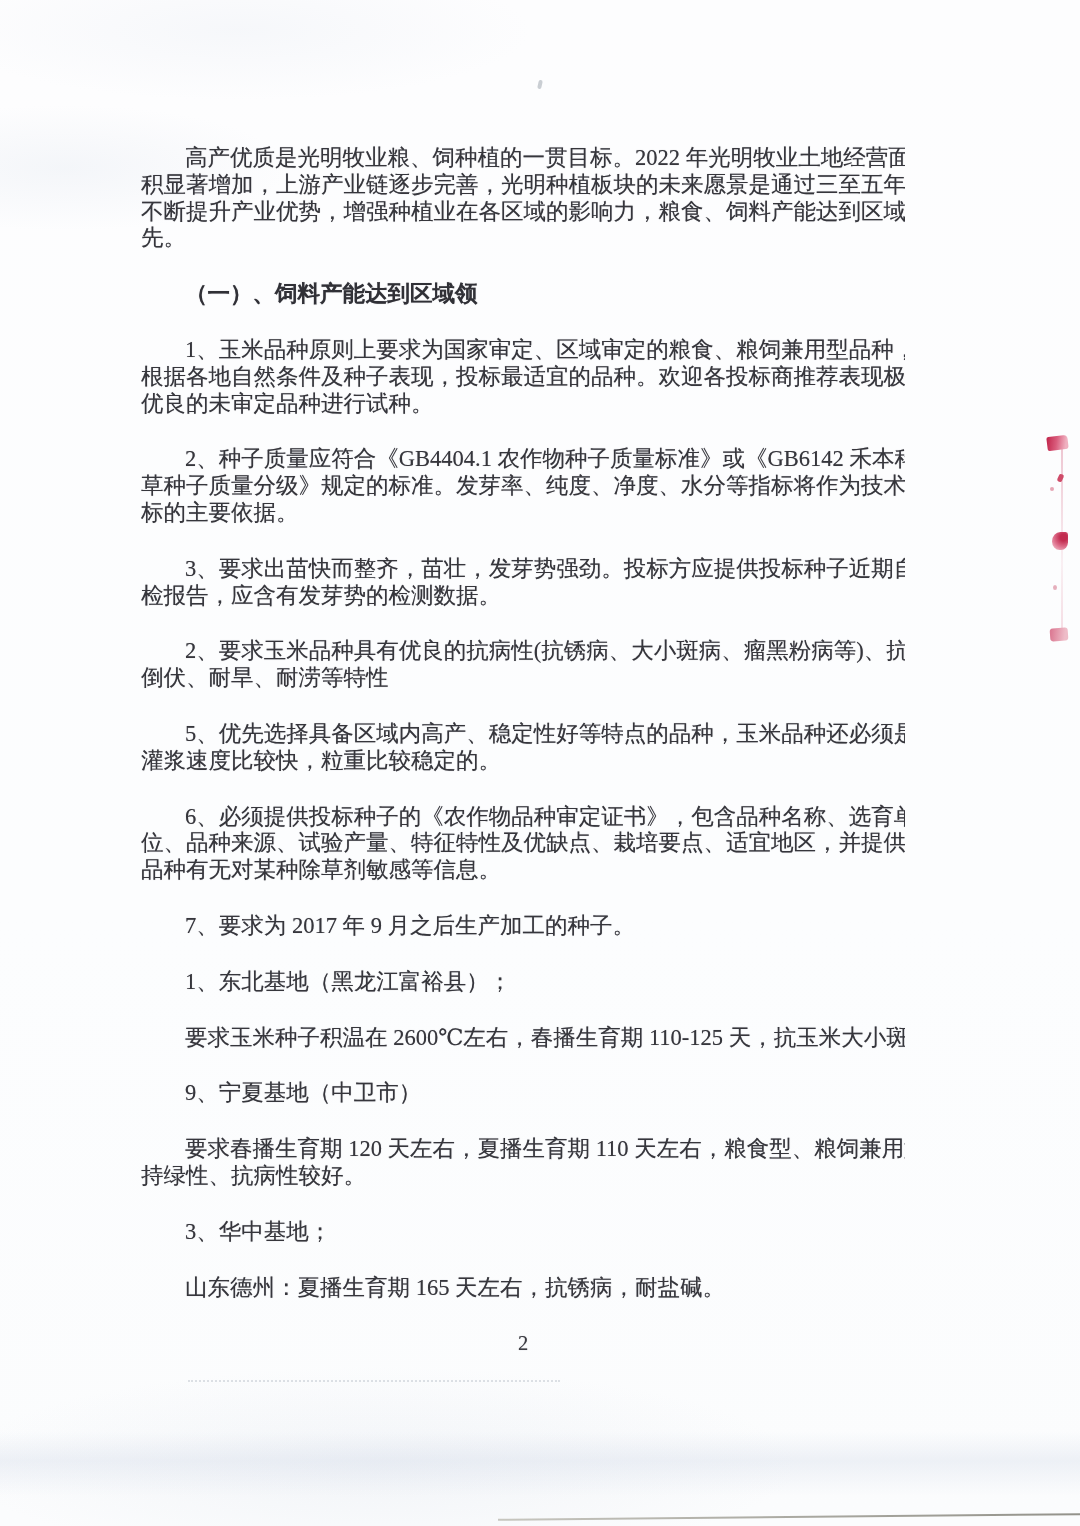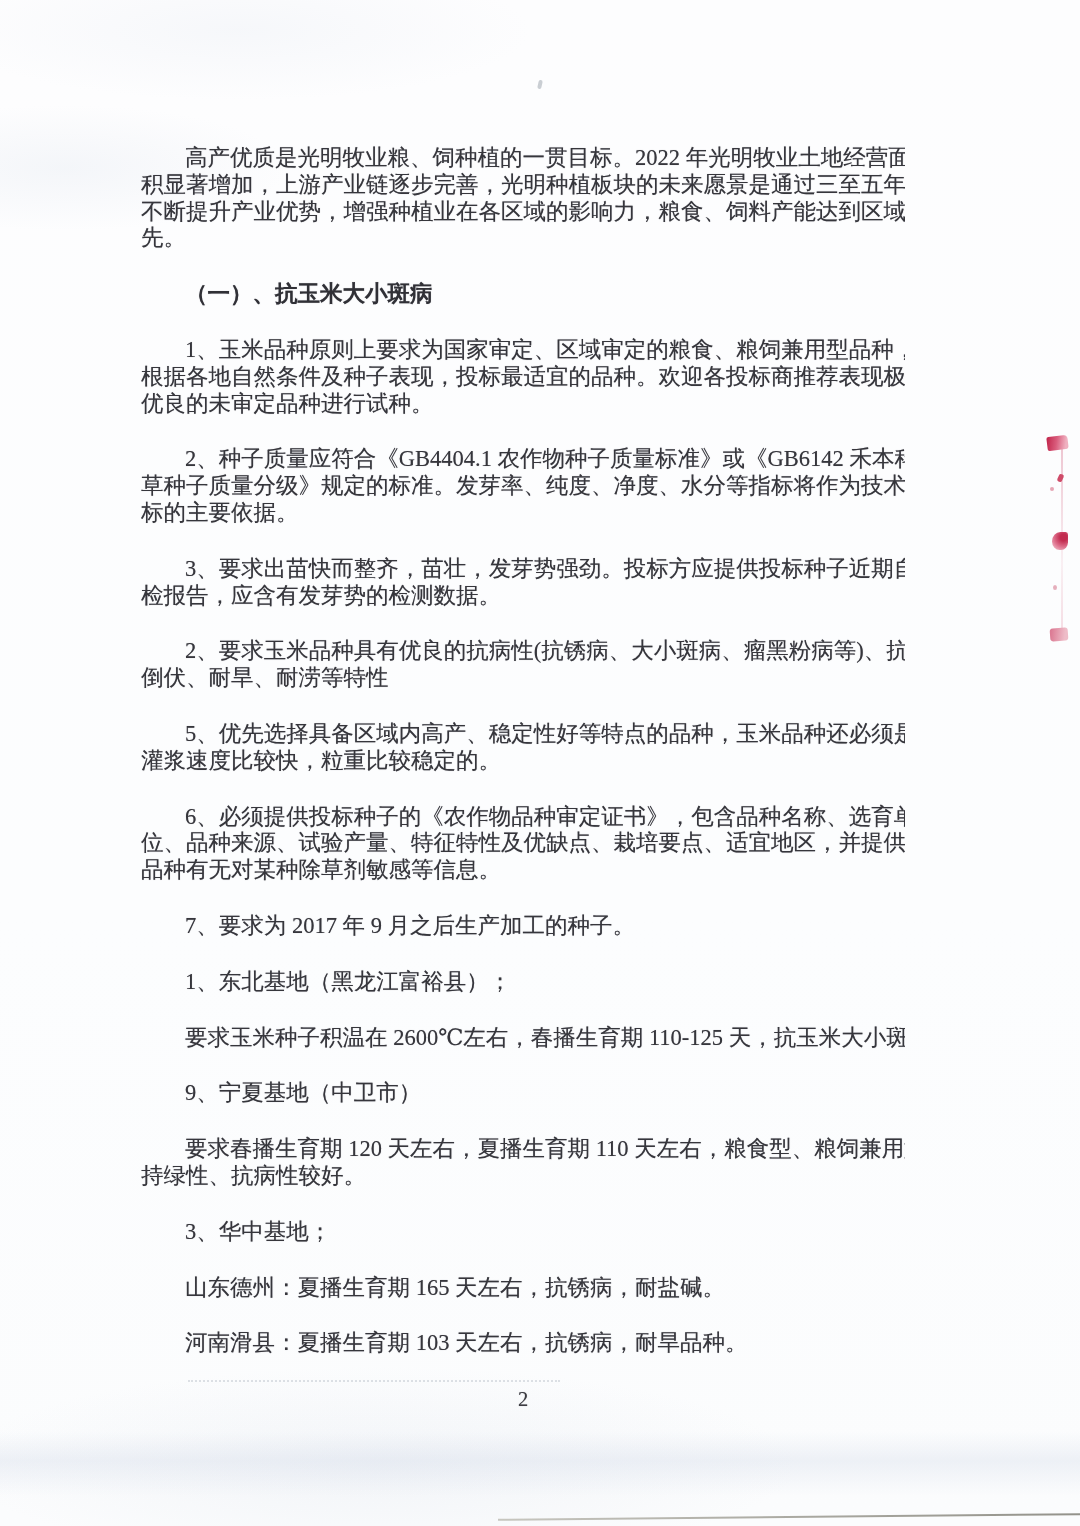--- a/index.html
+++ b/index.html
@@ -87,21 +87,21 @@
 
 <div class="page">
 
   <div class="doc">
 
     <p class="para">高产优质是光明牧业粮、饲种植的一贯目标。2022 年光明牧业土地经营面
 积显著增加，上游产业链逐步完善，光明种植板块的未来愿景是通过三至五年的
 不断提升产业优势，增强种植业在各区域的影响力，粮食、饲料产能达到区域领
 先。</p>
 
-    <p class="para heading">（一）、抗玉米大小斑病</p>
+    <p class="para heading">（一）、饲料产能达到区域领</p>
 
     <p class="para">1、玉米品种原则上要求为国家审定、区域审定的粮食、粮饲兼用型品种，
 根据各地自然条件及种子表现，投标最适宜的品种。欢迎各投标商推荐表现极其
 优良的未审定品种进行试种。</p>
 
     <p class="para">2、种子质量应符合《GB4404.1 农作物种子质量标准》或《GB6142 禾本科
 草种子质量分级》规定的标准。发芽率、纯度、净度、水分等指标将作为技术评
 标的主要依据。</p>
 
     <p class="para">3、要求出苗快而整齐，苗壮，发芽势强劲。投标方应提供投标种子近期自
@@ -126,21 +126,20 @@
 
     <p class="para">9、宁夏基地（中卫市）</p>
 
     <p class="para">要求春播生育期 120 天左右，夏播生育期 110 天左右，粮食型、粮饲兼用型，
 持绿性、抗病性较好。</p>
 
     <p class="para">3、华中基地；</p>
 
     <p class="para">山东德州：夏播生育期 165 天左右，抗锈病，耐盐碱。</p>
 
-    <p class="para">河南滑县：夏播生育期 103 天左右，抗锈病，耐旱品种。</p>
 
     <div class="pagenum">2</div>
   </div>
 
   <div class="artifact top-speck"></div>
   <div class="artifact shadow-band"></div>
   <div class="artifact smudge-row"></div>
   <div class="artifact paper-edge"></div>
   <div class="artifact ink-line"></div>
   <div class="artifact ink-1"></div>

